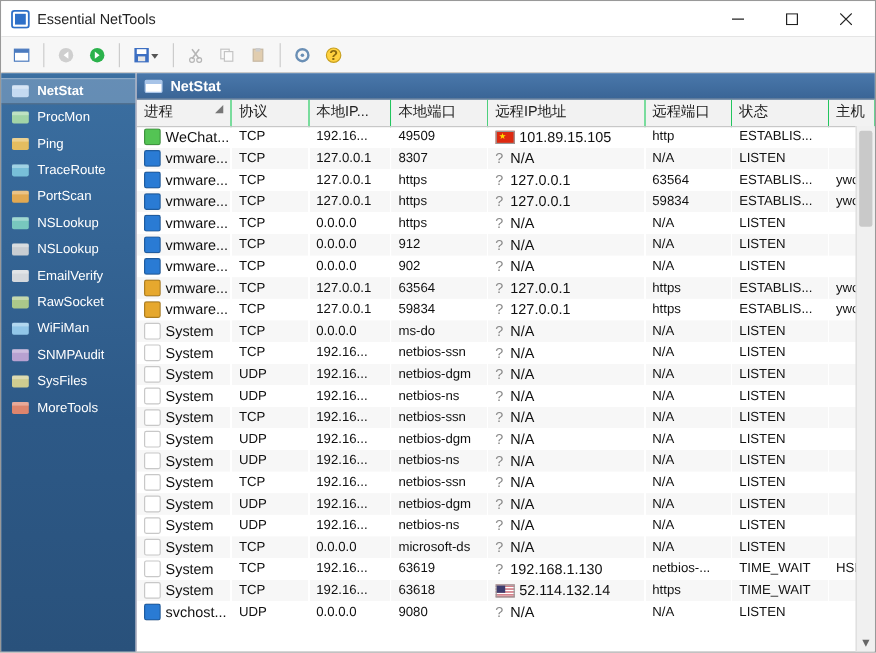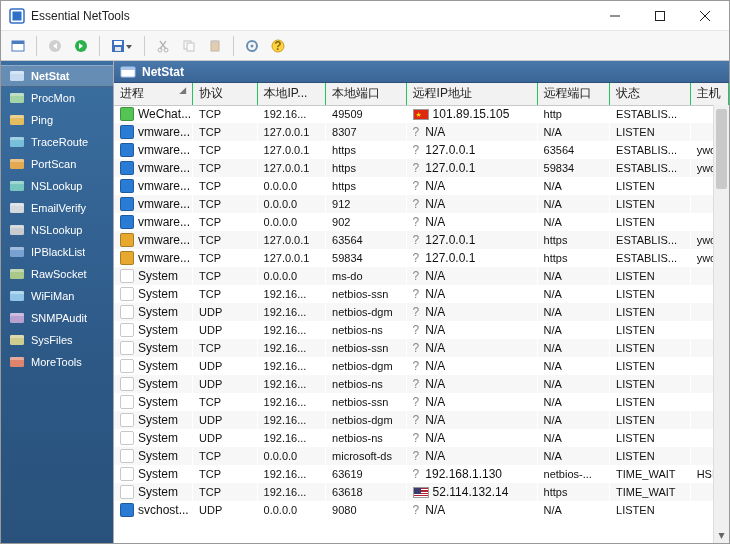--- a/index.html
+++ b/index.html
@@ -202,43 +202,34 @@
             <svg width="16" height="16">
               <rect x="1" y="3" width="14" height="10" rx="1.5" fill="#7fd1c2" opacity="0.9"></rect>
               <rect x="1" y="3" width="14" height="3" fill="#fff" opacity="0.3"></rect>
             </svg>
           </span>
           <span class="lbl">NSLookup</span>
         </div>
         <div class="sbitem">
           <span class="sicon">
             <svg width="16" height="16">
+              <rect x="1" y="3" width="14" height="10" rx="1.5" fill="#d8d8d8" opacity="0.9"></rect>
+              <rect x="1" y="3" width="14" height="3" fill="#fff" opacity="0.3"></rect>
+            </svg>
+          </span>
+          <span class="lbl">NSLookup</span>
+        </div>
+        <div class="sbitem">
+          <span class="sicon">
+            <svg width="16" height="16">
               <rect x="1" y="3" width="14" height="10" rx="1.5" fill="#e6e6e6" opacity="0.9"></rect>
               <rect x="1" y="3" width="14" height="3" fill="#fff" opacity="0.3"></rect>
             </svg>
           </span>
           <span class="lbl">EmailVerify</span>
-        </div>
-        <div class="sbitem">
-          <span class="sicon">
-            <svg width="16" height="16">
-              <rect x="1" y="3" width="14" height="10" rx="1.5" fill="#d8d8d8" opacity="0.9"></rect>
-              <rect x="1" y="3" width="14" height="3" fill="#fff" opacity="0.3"></rect>
-            </svg>
-          </span>
-          <span class="lbl">NSLookup</span>
-        </div>
-        <div class="sbitem">
-          <span class="sicon">
-            <svg width="16" height="16">
-              <rect x="1" y="3" width="14" height="10" rx="1.5" fill="#7fa8d8" opacity="0.9"></rect>
-              <rect x="1" y="3" width="14" height="3" fill="#fff" opacity="0.3"></rect>
-            </svg>
-          </span>
-          <span class="lbl">IPBlackList</span>
         </div>
         <div class="sbitem">
           <span class="sicon">
             <svg width="16" height="16">
               <rect x="1" y="3" width="14" height="10" rx="1.5" fill="#b8d48a" opacity="0.9"></rect>
               <rect x="1" y="3" width="14" height="3" fill="#fff" opacity="0.3"></rect>
             </svg>
           </span>
           <span class="lbl">RawSocket</span>
         </div>

